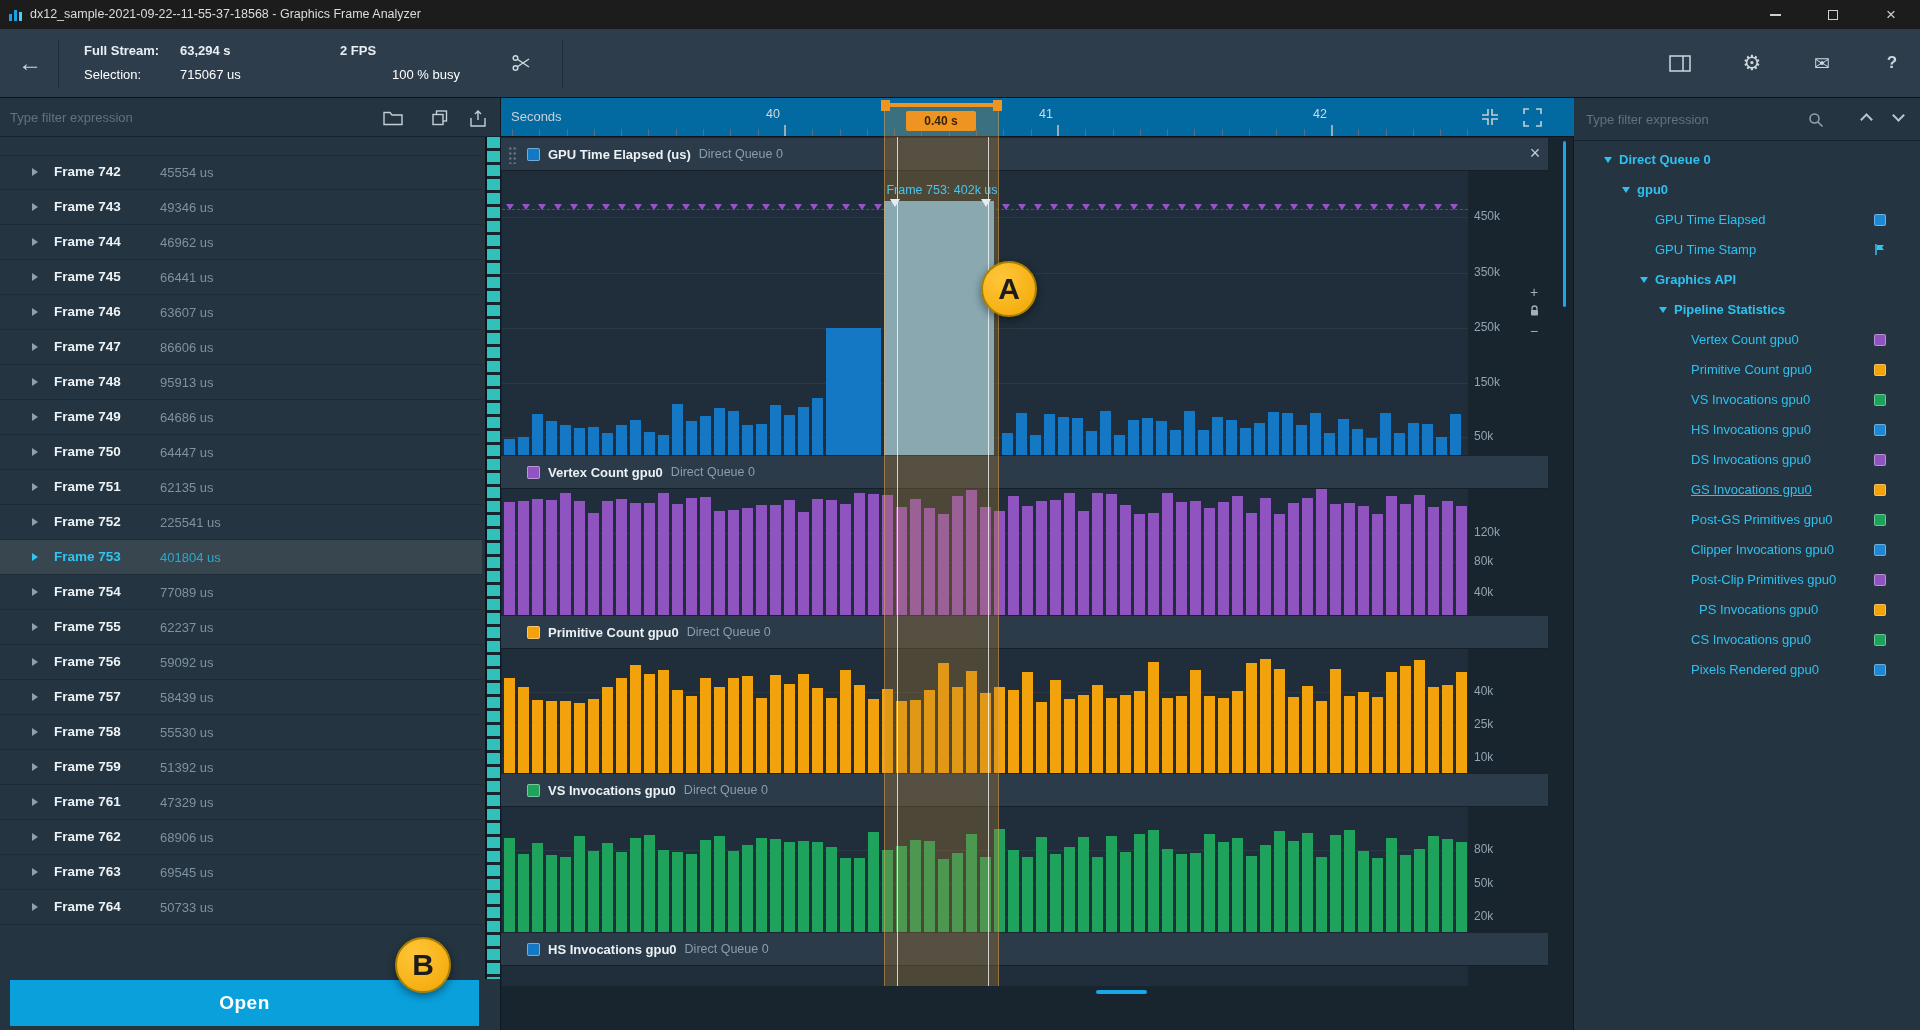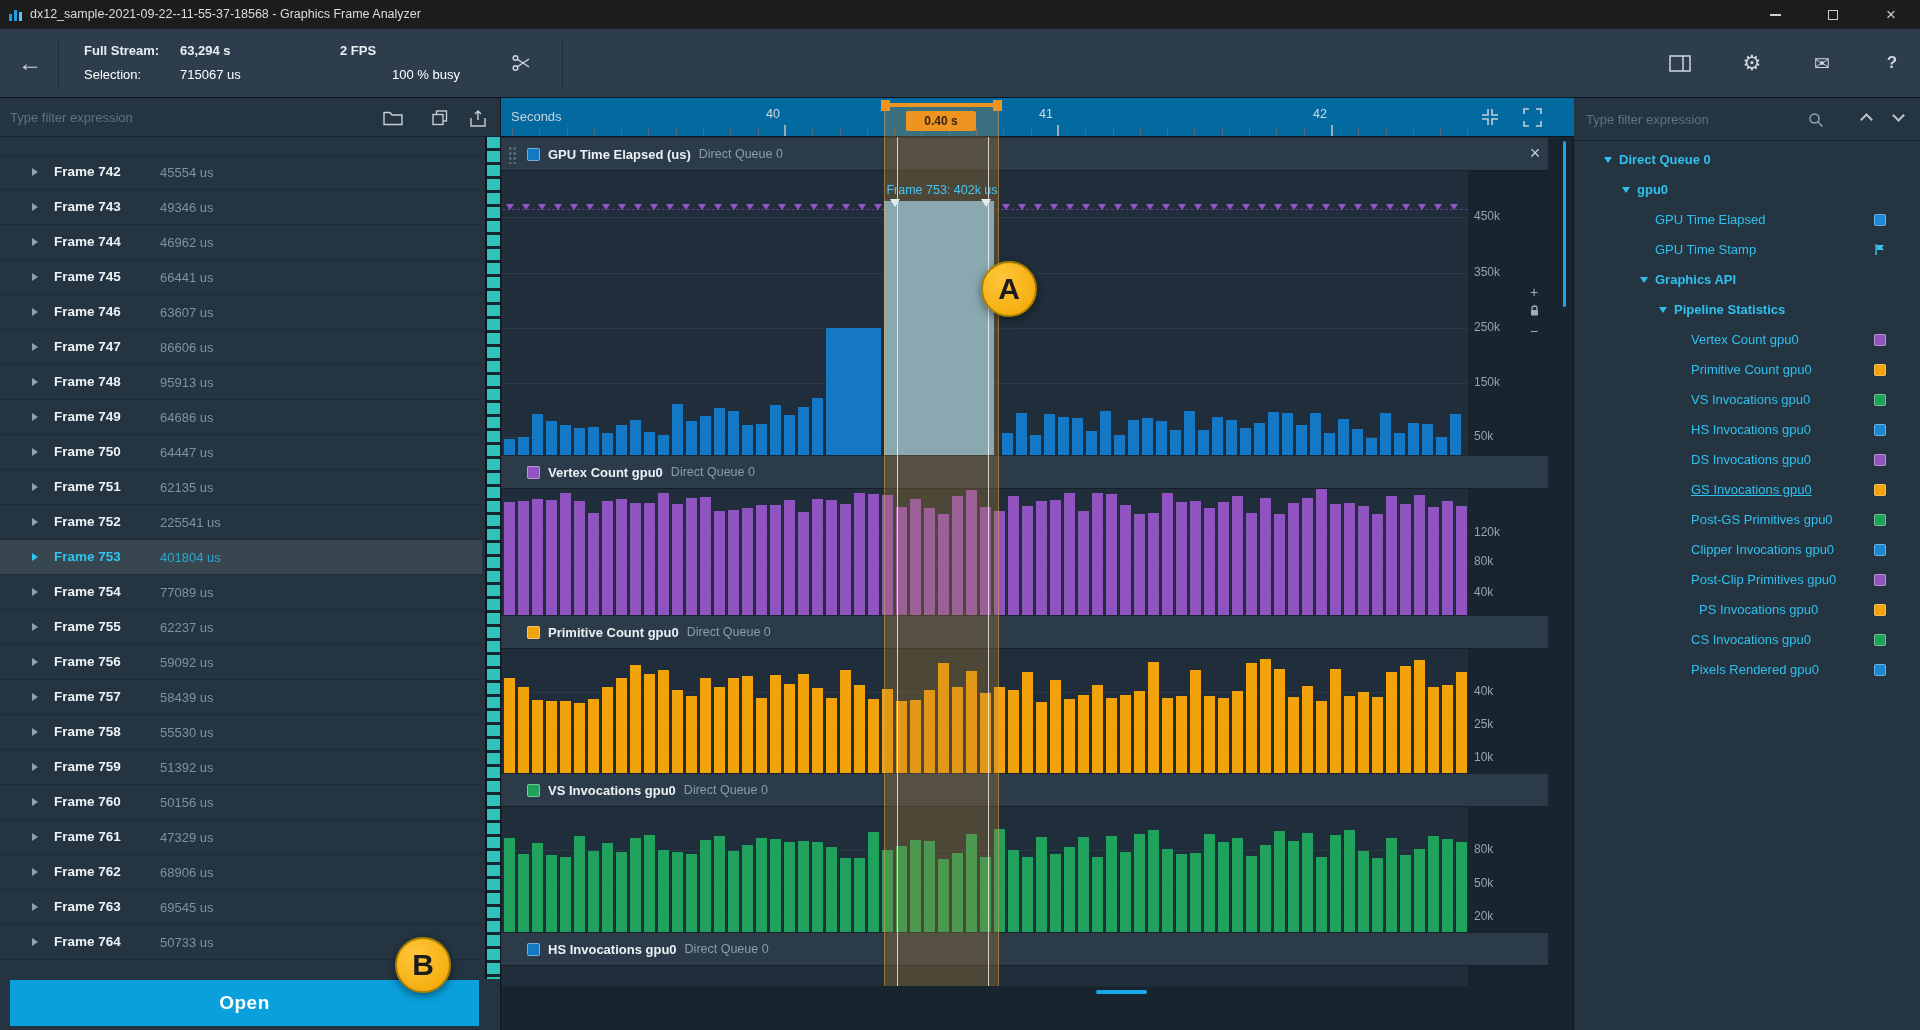--- a/index.html
+++ b/index.html
@@ -268,25 +268,20 @@
   </div>
       <div class="frame-row">
     <span class="caret-right"></span>
     <span class="f-name">Frame 758</span>
     <span class="f-time">55530 us</span>
   </div>
       <div class="frame-row">
     <span class="caret-right"></span>
     <span class="f-name">Frame 759</span>
     <span class="f-time">51392 us</span>
-  </div>
-      <div class="frame-row">
-    <span class="caret-right"></span>
-    <span class="f-name">Frame 760</span>
-    <span class="f-time">50156 us</span>
   </div>
       <div class="frame-row">
     <span class="caret-right"></span>
     <span class="f-name">Frame 761</span>
     <span class="f-time">47329 us</span>
   </div>
       <div class="frame-row">
     <span class="caret-right"></span>
     <span class="f-name">Frame 762</span>
     <span class="f-time">68906 us</span>

